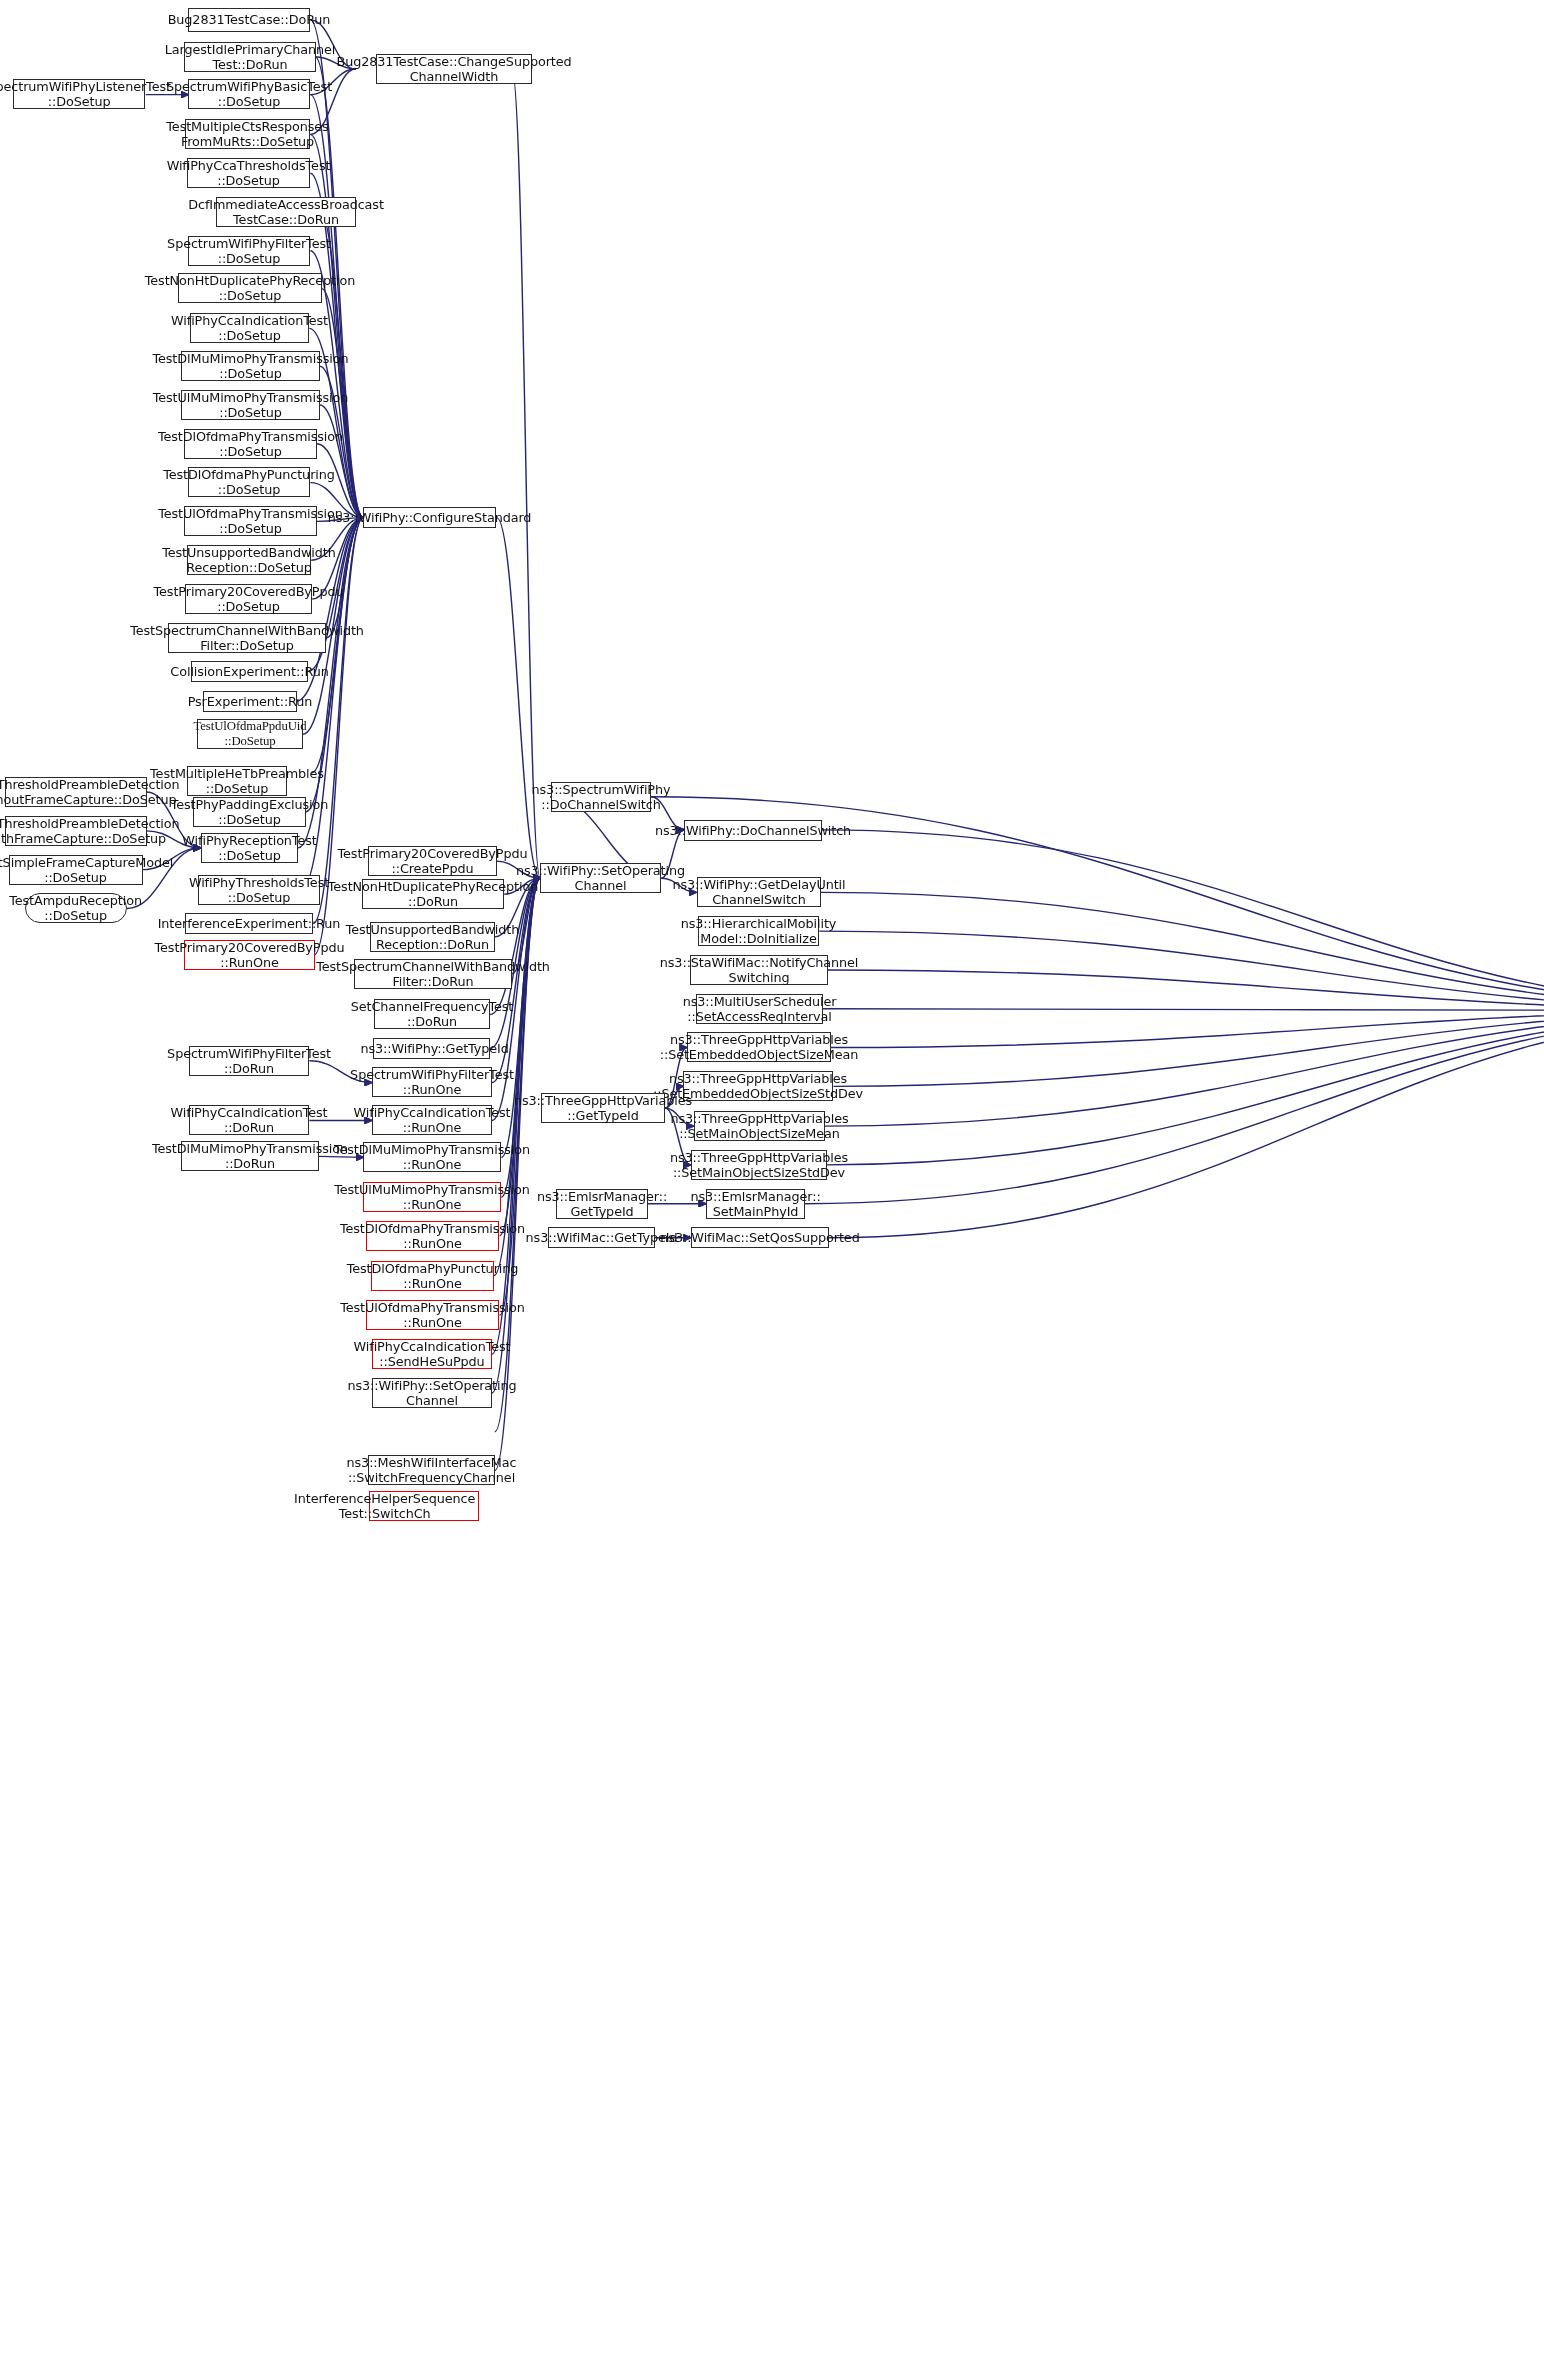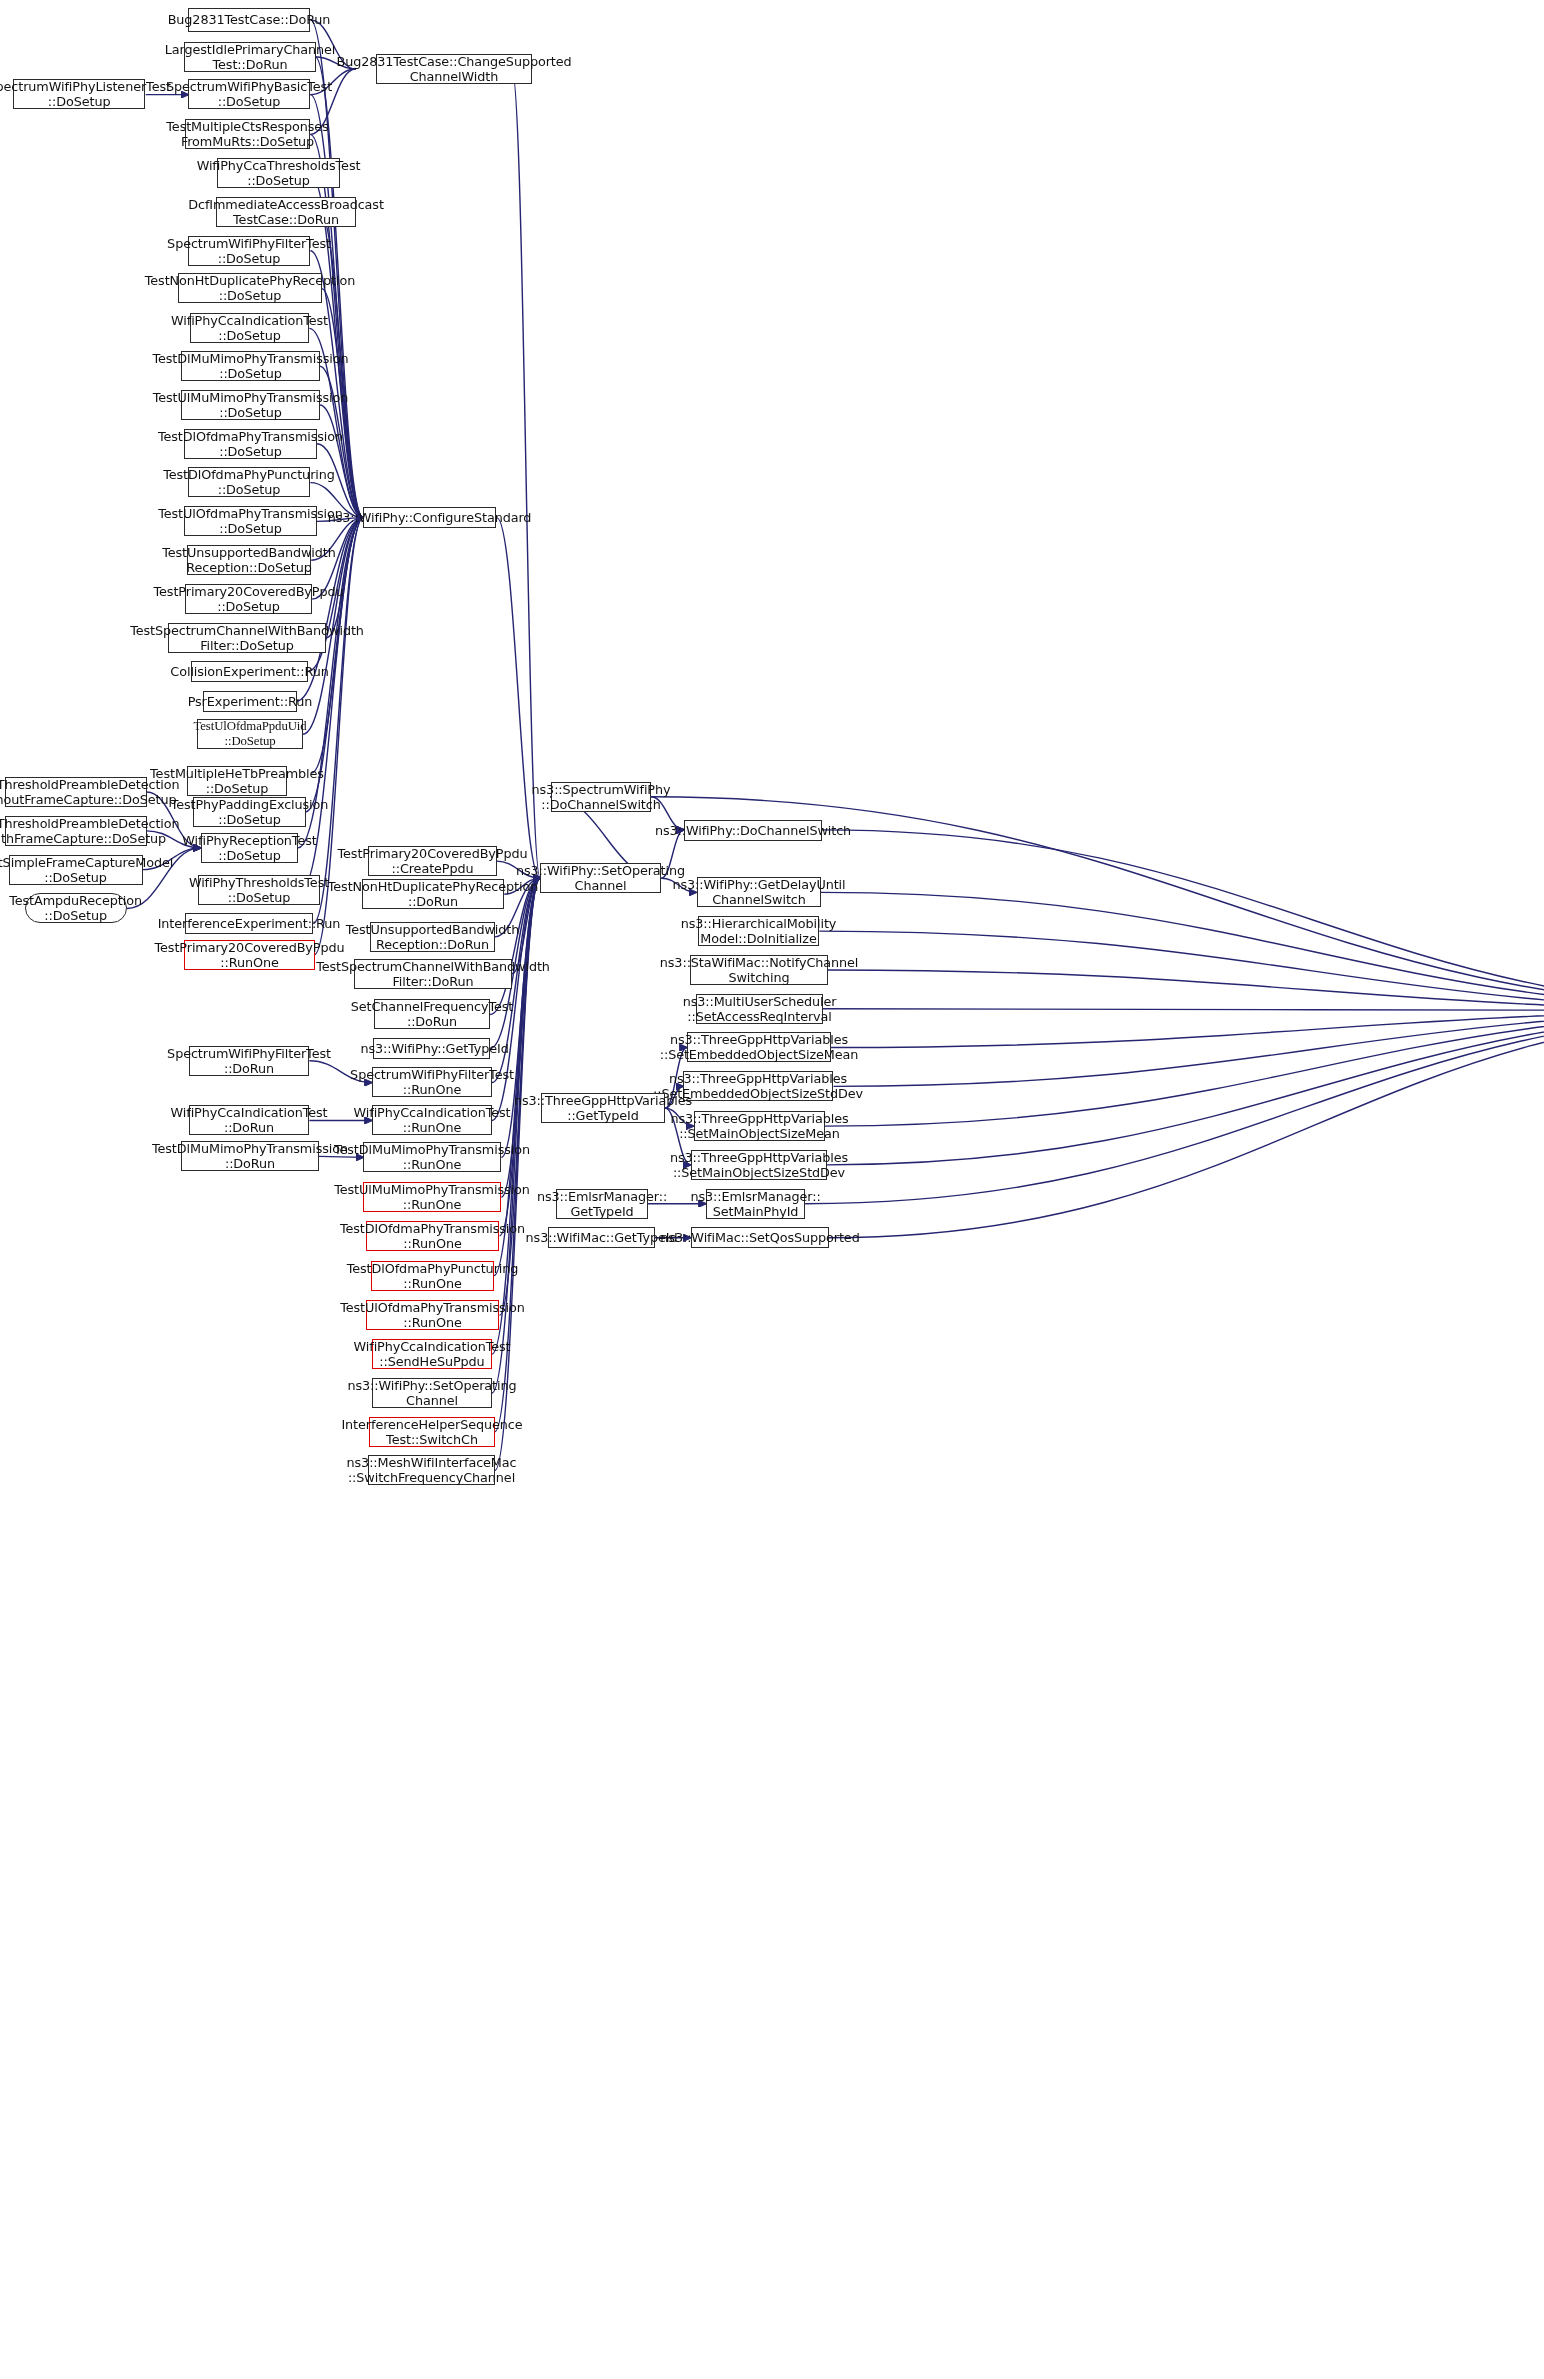--- a/index.html
+++ b/index.html
@@ -120,21 +120,21 @@
 Test::DoRun</span>
       </div>
       <div class="node" style="left: 188px; top: 79px; width: 122px; height: 30px;">
         <span>SpectrumWifiPhyBasicTest
 ::DoSetup</span>
       </div>
       <div class="node" style="left: 185px; top: 119px; width: 125px; height: 30px;">
         <span>TestMultipleCtsResponses
 FromMuRts::DoSetup</span>
       </div>
-      <div class="node" style="left: 187px; top: 158px; width: 123px; height: 30px; margin-left: 30px;">
+      <div class="node" style="left: 187px; top: 158px; width: 123px; height: 30px;">
         <span>WifiPhyCcaThresholdsTest
 ::DoSetup</span>
       </div>
       <div class="node" style="left: 180px; top: 197px; width: 140px; height: 30px; margin-left: 36px;">
         <span>DcfImmediateAccessBroadcast
 TestCase::DoRun</span>
       </div>
       <div class="node" style="left: 188px; top: 236px; width: 122px; height: 30px;">
         <span>SpectrumWifiPhyFilterTest
 ::DoSetup</span>
@@ -299,21 +299,21 @@
 ::RunOne</span>
       </div>
       <div class="node red" style="left: 372px; top: 1339px; width: 120px; height: 30px;">
         <span>WifiPhyCcaIndicationTest
 ::SendHeSuPpdu</span>
       </div>
       <div class="node" style="left: 372px; top: 1378px; width: 120px; height: 30px;">
         <span>ns3::WifiPhy::SetOperating
 Channel</span>
       </div>
-      <div class="node red" style="left: 369px; top: 1417px; width: 126px; height: 30px;">
+      <div class="node red" style="left: 369px; top: 1491px; width: 110px; height: 30px; justify-content: flex-end;">
         <span>InterferenceHelperSequence
 Test::SwitchCh</span>
       </div>
       <div class="node" style="left: 368px; top: 1455px; width: 127px; height: 30px;">
         <span>ns3::MeshWifiInterfaceMac
 ::SwitchFrequencyChannel</span>
       </div>
       <div class="node" style="left: 540px; top: 863px; width: 121px; height: 30px;">
         <span>ns3::WifiPhy::SetOperating
 Channel</span>

